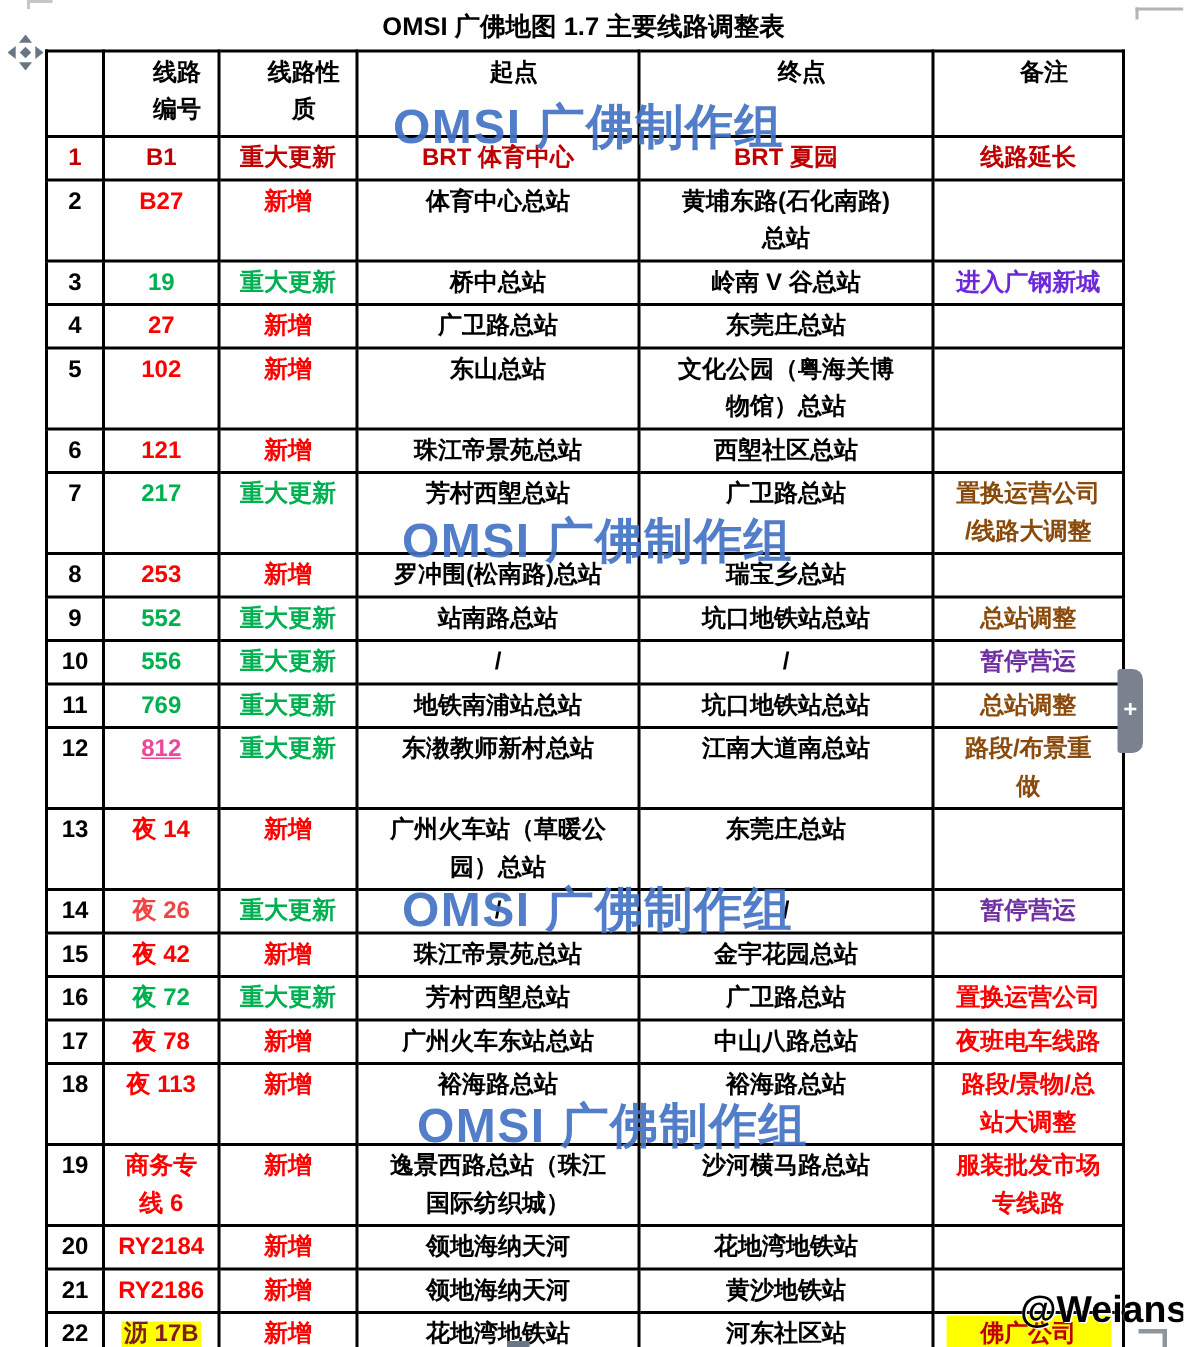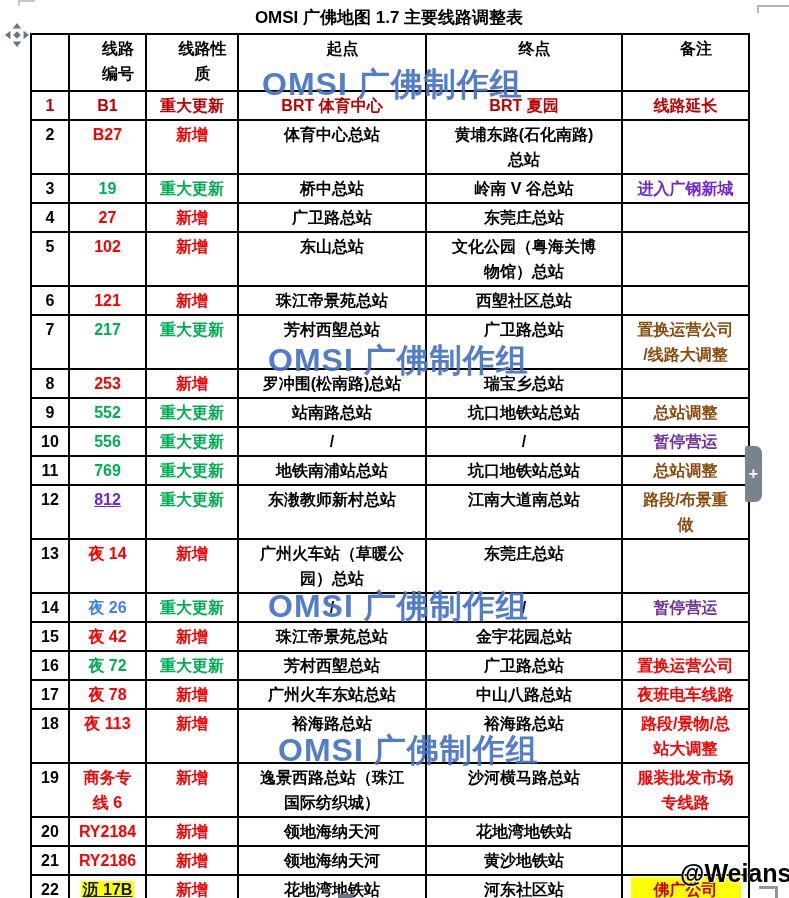--- a/index.html
+++ b/index.html
@@ -178,39 +178,39 @@
         <tr>
           <td>11</td>
           <td style="color: rgb(0, 176, 80);">769</td>
           <td style="color: rgb(0, 176, 80);">重大更新</td>
           <td>地铁南浦站总站</td>
           <td>坑口地铁站总站</td>
           <td style="color: rgb(138, 74, 12);">总站调整</td>
         </tr>
         <tr>
           <td>12</td>
-          <td style="color: #6d28d9; text-decoration: underline;">812</td>
+          <td style="color: #ec4899; text-decoration: underline;">812</td>
           <td style="color: rgb(0, 176, 80);">重大更新</td>
           <td>东漖教师新村总站</td>
           <td>江南大道南总站</td>
           <td style="color: rgb(138, 74, 12);">路段/布景重
 做</td>
         </tr>
         <tr>
           <td>13</td>
           <td style="color: rgb(255, 0, 0);">夜 14</td>
           <td style="color: rgb(255, 0, 0);">新增</td>
           <td>广州火车站（草暖公
 园）总站</td>
           <td>东莞庄总站</td>
           <td></td>
         </tr>
         <tr>
           <td>14</td>
-          <td style="color: #3b82f6; margin-left: 24px;">夜 26</td>
+          <td style="color: #ef4444; margin-left: 24px;">夜 26</td>
           <td style="color: rgb(0, 176, 80);">重大更新</td>
           <td>/</td>
           <td>/</td>
           <td style="color: rgb(112, 48, 160);">暂停营运</td>
         </tr>
         <tr>
           <td>15</td>
           <td style="color: rgb(255, 0, 0);">夜 42</td>
           <td style="color: rgb(255, 0, 0);">新增</td>
           <td>珠江帝景苑总站</td>
@@ -264,21 +264,21 @@
         <tr>
           <td>21</td>
           <td style="color: rgb(255, 0, 0);">RY2186</td>
           <td style="color: rgb(255, 0, 0);">新增</td>
           <td>领地海纳天河</td>
           <td>黄沙地铁站</td>
           <td></td>
         </tr>
         <tr>
           <td>22</td>
-          <td><span class="hl" style="color: #0f172a; text-decoration: underline;">沥 17B</span></td>
+          <td><span class="hl" style="color: #7f1d1d;">沥 17B</span></td>
           <td style="color: rgb(255, 0, 0);">新增</td>
           <td>花地湾地铁站</td>
           <td>河东社区站</td>
           <td><span class="hl-wide" style="color: rgb(192, 0, 0);">佛广公司</span></td>
         </tr>
       </tbody>
   </table>
 
   <div id="watermarks">
       <div class="wm" style="left: 262px; top: 63px; color: rgb(68, 114, 196);">OMSI 广佛制作组</div>

